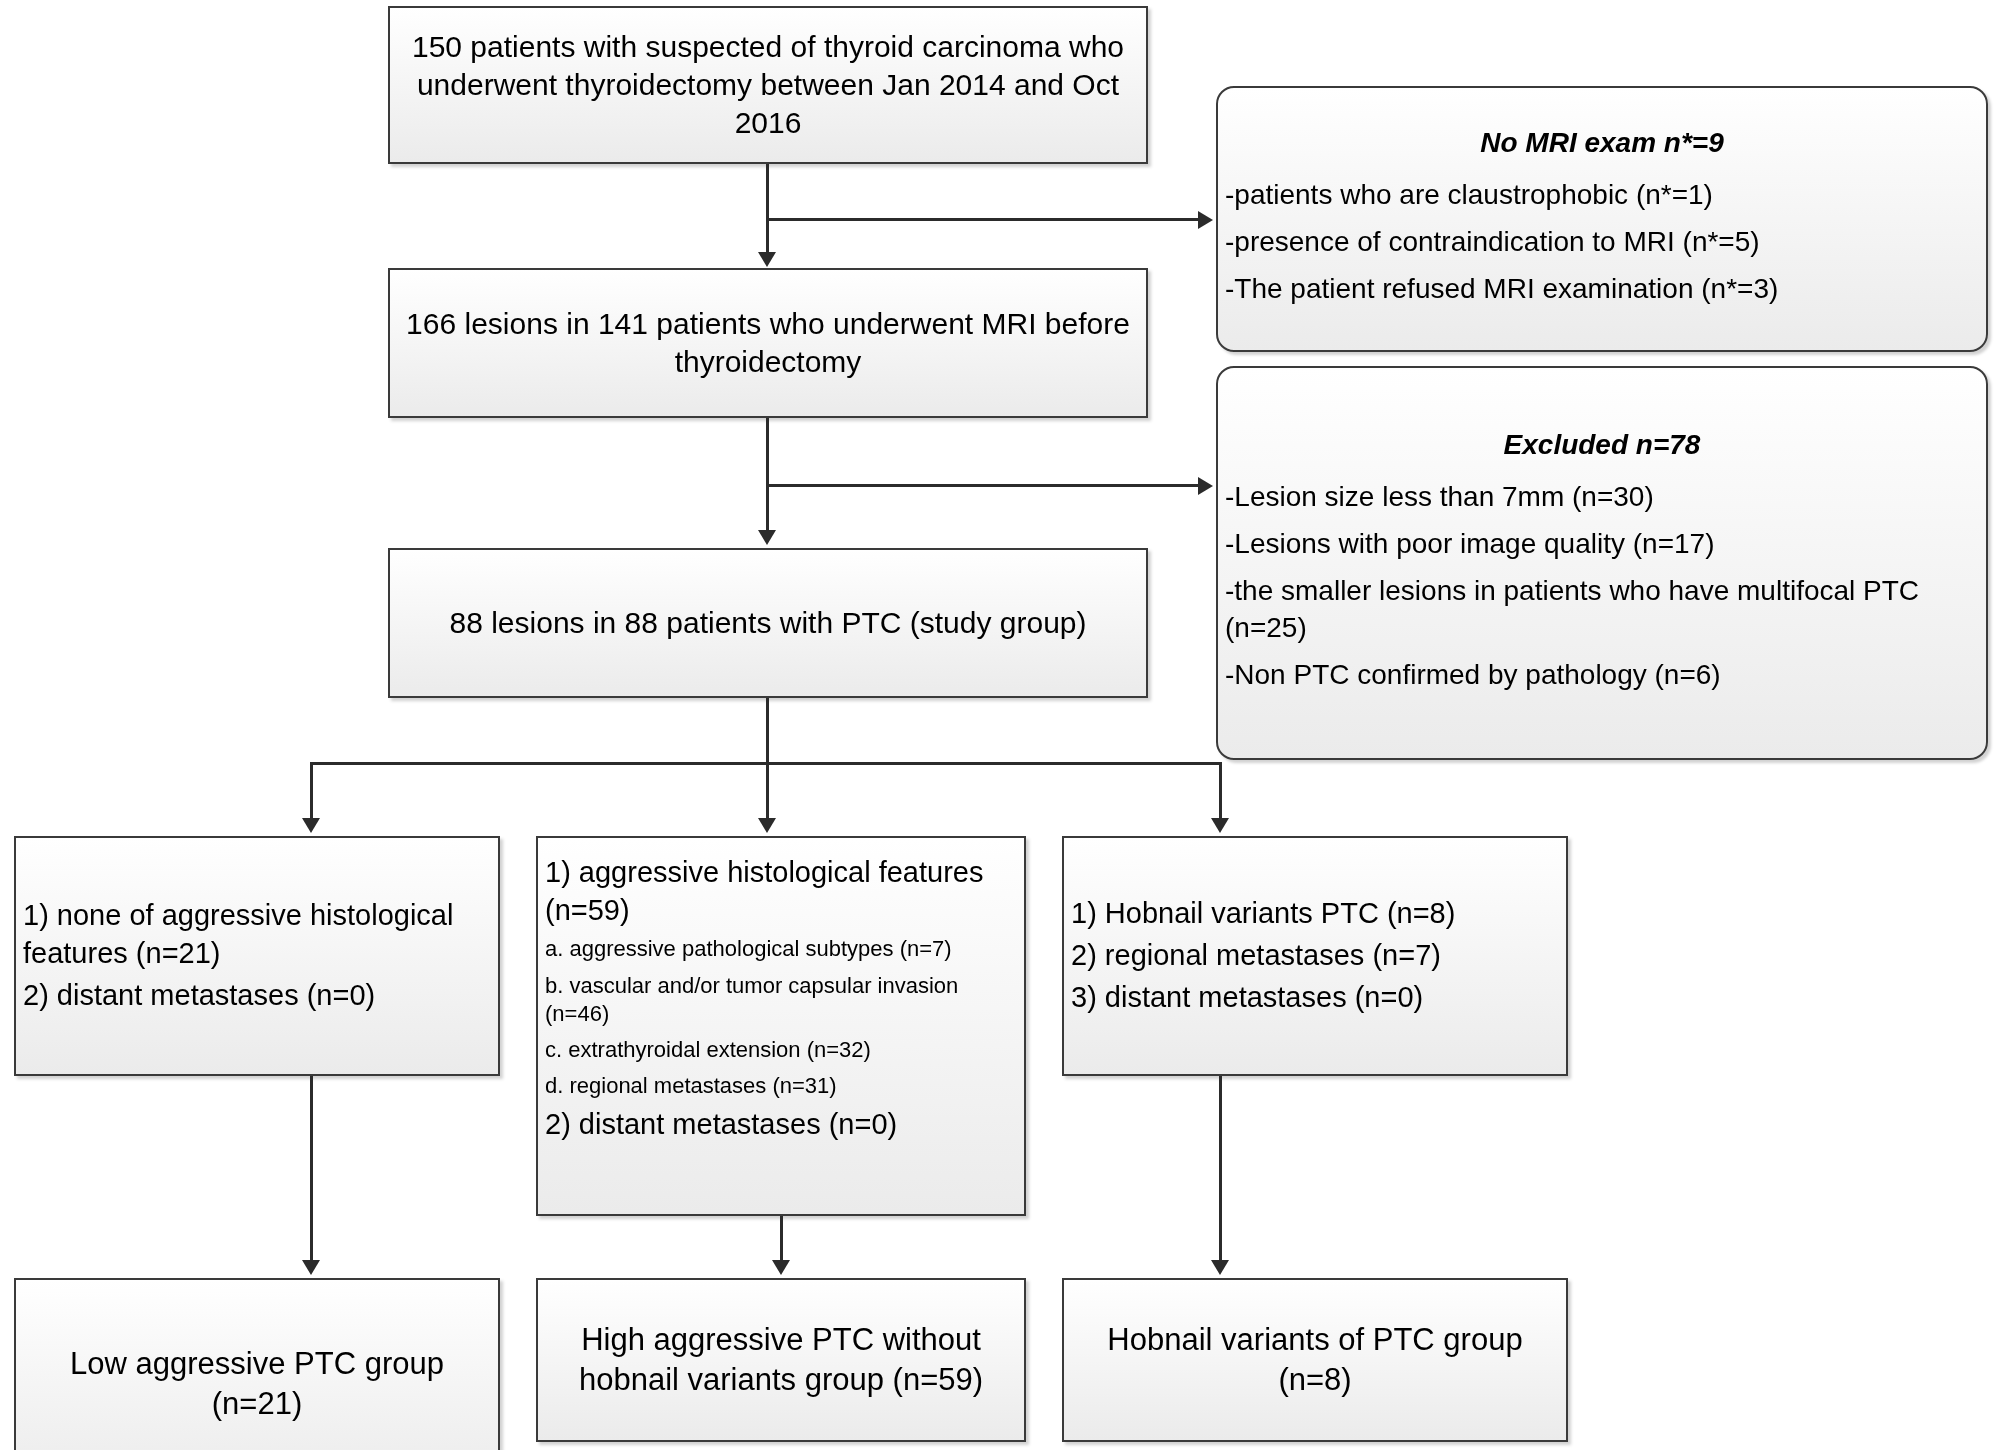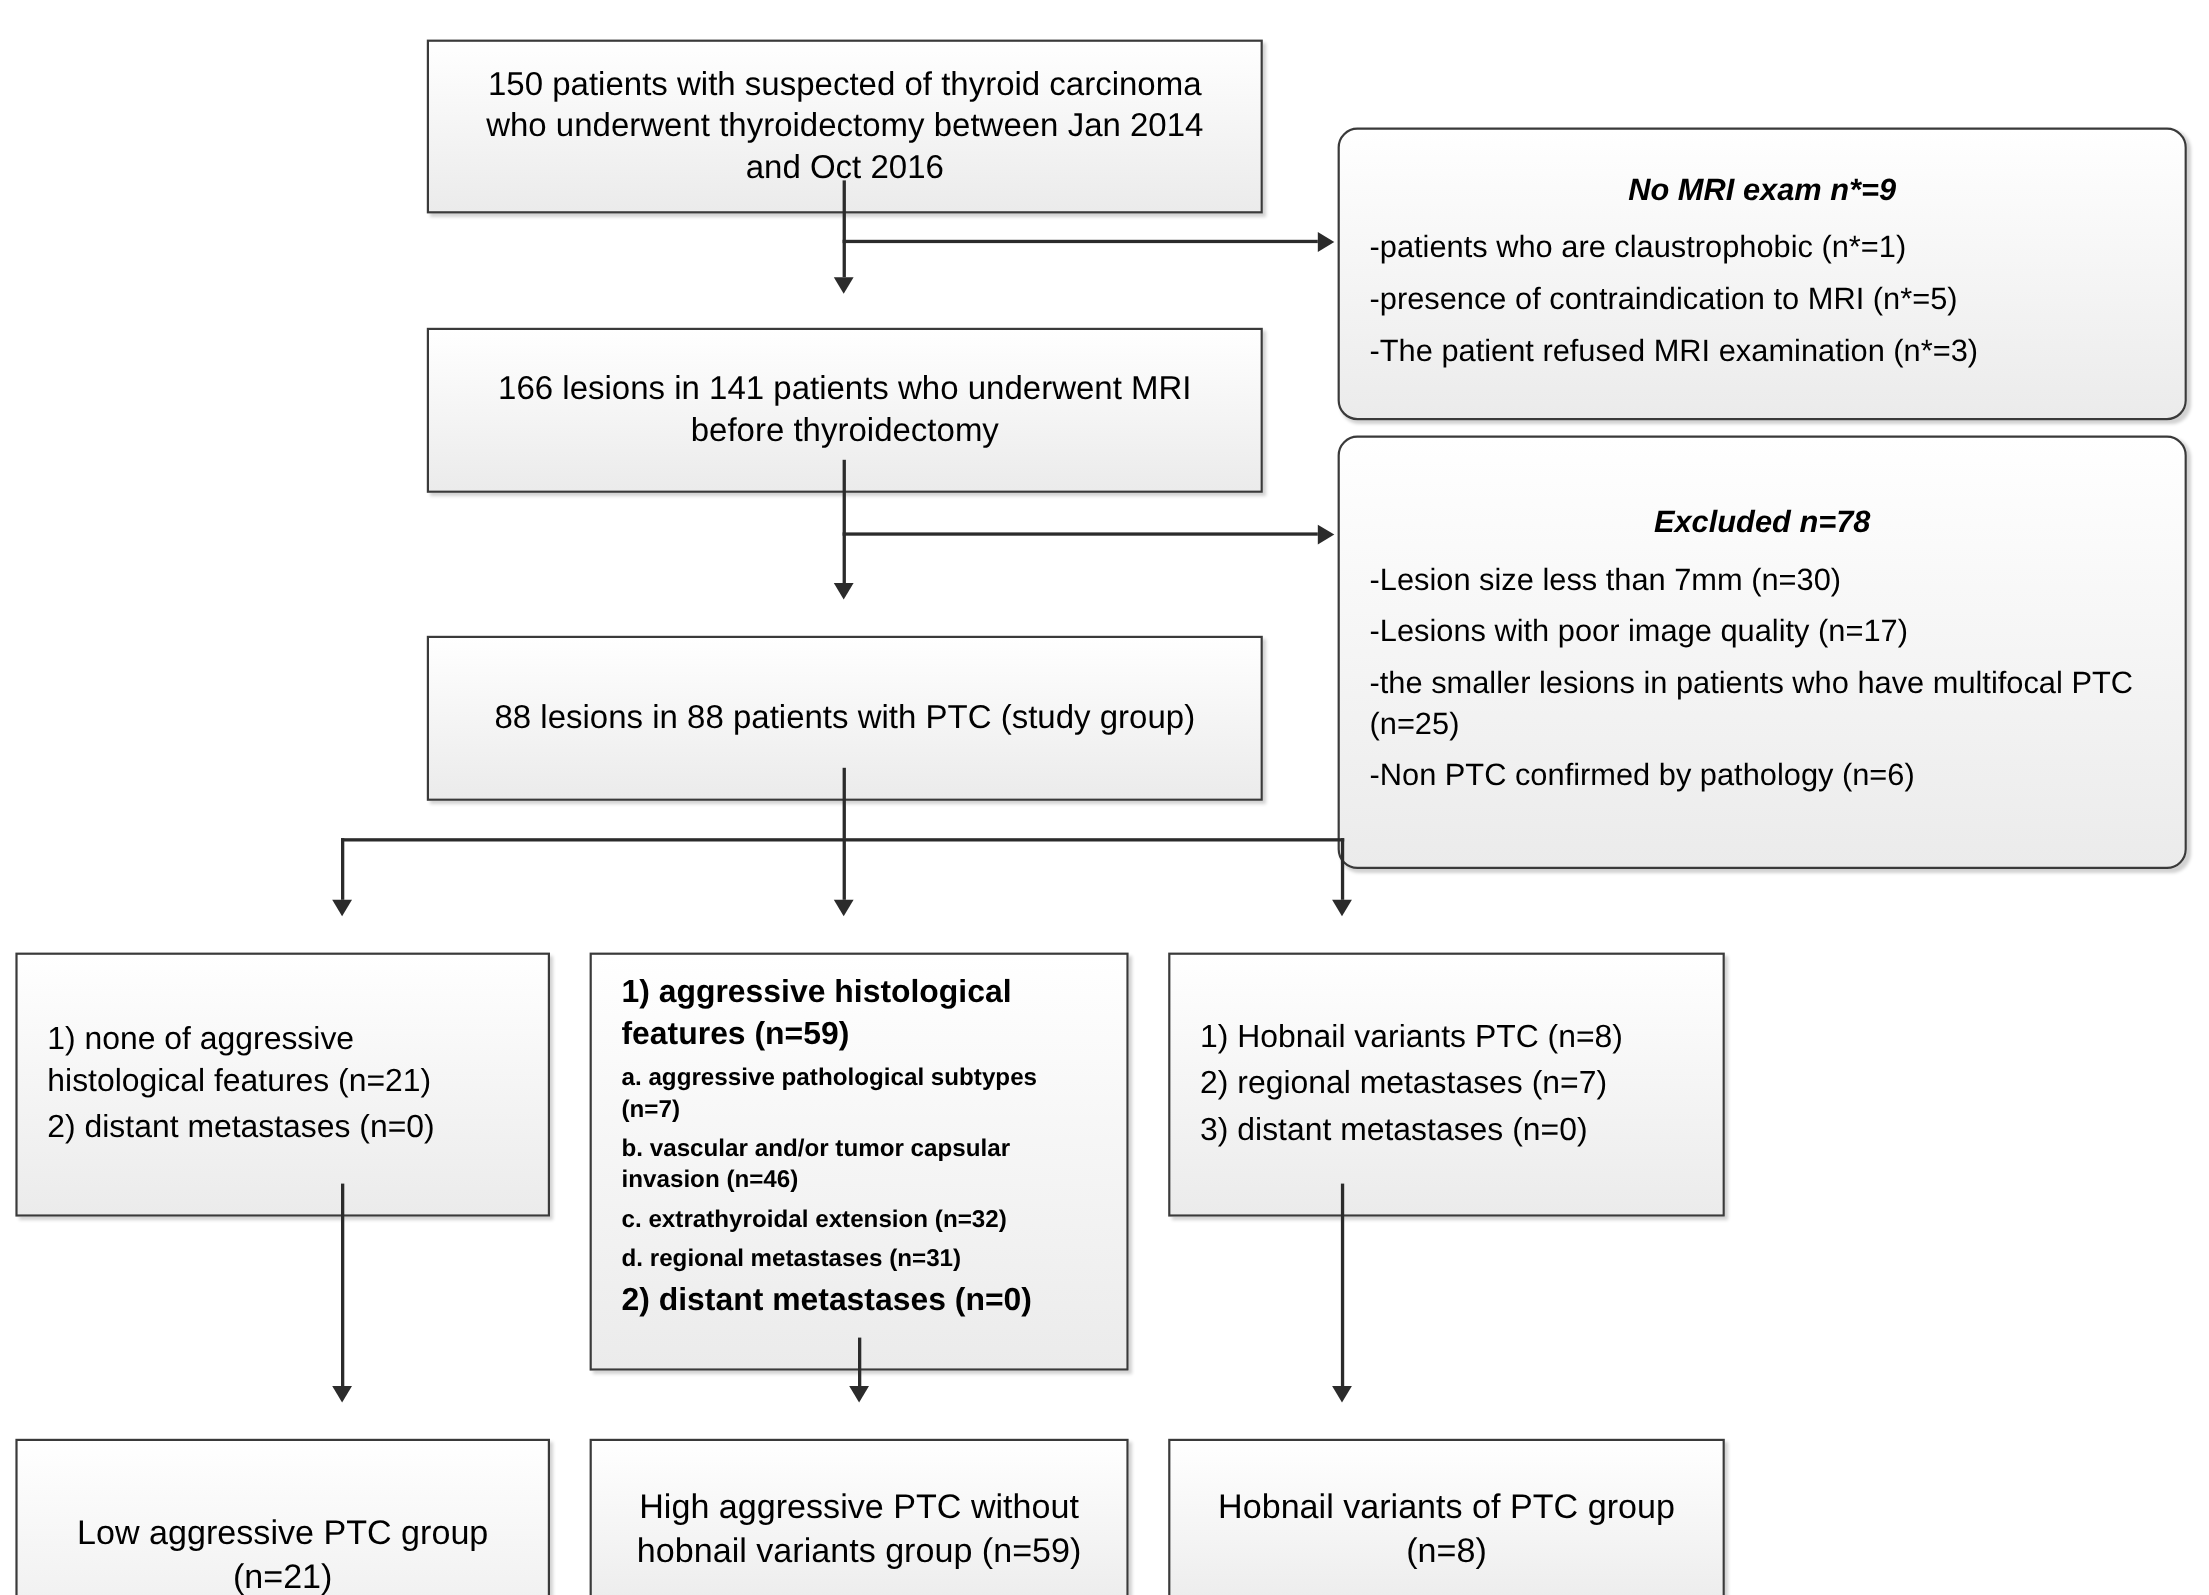--- a/index.html
+++ b/index.html
@@ -22,22 +22,21 @@
     position: absolute;
     box-sizing: border-box;
     border: 2px solid #3a3a3a;
     background: linear-gradient(to bottom, #ffffff 0%, #f3f3f3 60%, #ebebeb 100%);
     box-shadow: 3px 3px 3px rgba(0,0,0,0.18);
     display: flex;
     flex-direction: column;
     justify-content: center;
     align-items: center;
     text-align: center;
-    padding: 6px 27px;
-    margin-top: 30px;
+    padding: 6px 7px;
   }
   .box.rounded {
     border-radius: 18px;
   }
   .box.left {
     align-items: flex-end;
     text-align: left;
   }
   .line {
     position: absolute;
@@ -128,21 +127,21 @@
     <div class="t-side-item">-Lesions with poor image quality (n=17)</div>
     <div class="t-side-item">-the smaller lesions in patients who have multifocal PTC (n=25)</div>
     <div class="t-side-item">-Non PTC confirmed by pathology (n=6)</div>
   </div>
 
   <div class="box left" style="left:14px; top:836px; width:486px; height:240px; justify-content:center;">
     <div class="t-group-line">1) none of aggressive histological features (n=21)</div>
     <div class="t-group-line">2) distant metastases (n=0)</div>
   </div>
 
-  <div class="box left" style="left:536px; top:836px; width:490px; height:380px; justify-content:flex-start; padding-top:14px;font-weight:bold;">
+  <div class="box left" style="left:536px; top:836px; width:490px; height:380px; justify-content:flex-start; padding-top:14px;">
     <div class="t-group-line">1) aggressive histological features (n=59)</div>
     <div class="t-sub">a. aggressive pathological subtypes (n=7)</div>
     <div class="t-sub">b. vascular and/or tumor capsular invasion (n=46)</div>
     <div class="t-sub">c. extrathyroidal extension (n=32)</div>
     <div class="t-sub">d. regional metastases (n=31)</div>
     <div class="t-group-line">2) distant metastases (n=0)</div>
   </div>
 
   <div class="box left" style="left:1062px; top:836px; width:506px; height:240px;">
     <div class="t-group-line">1) Hobnail variants PTC (n=8)</div>

